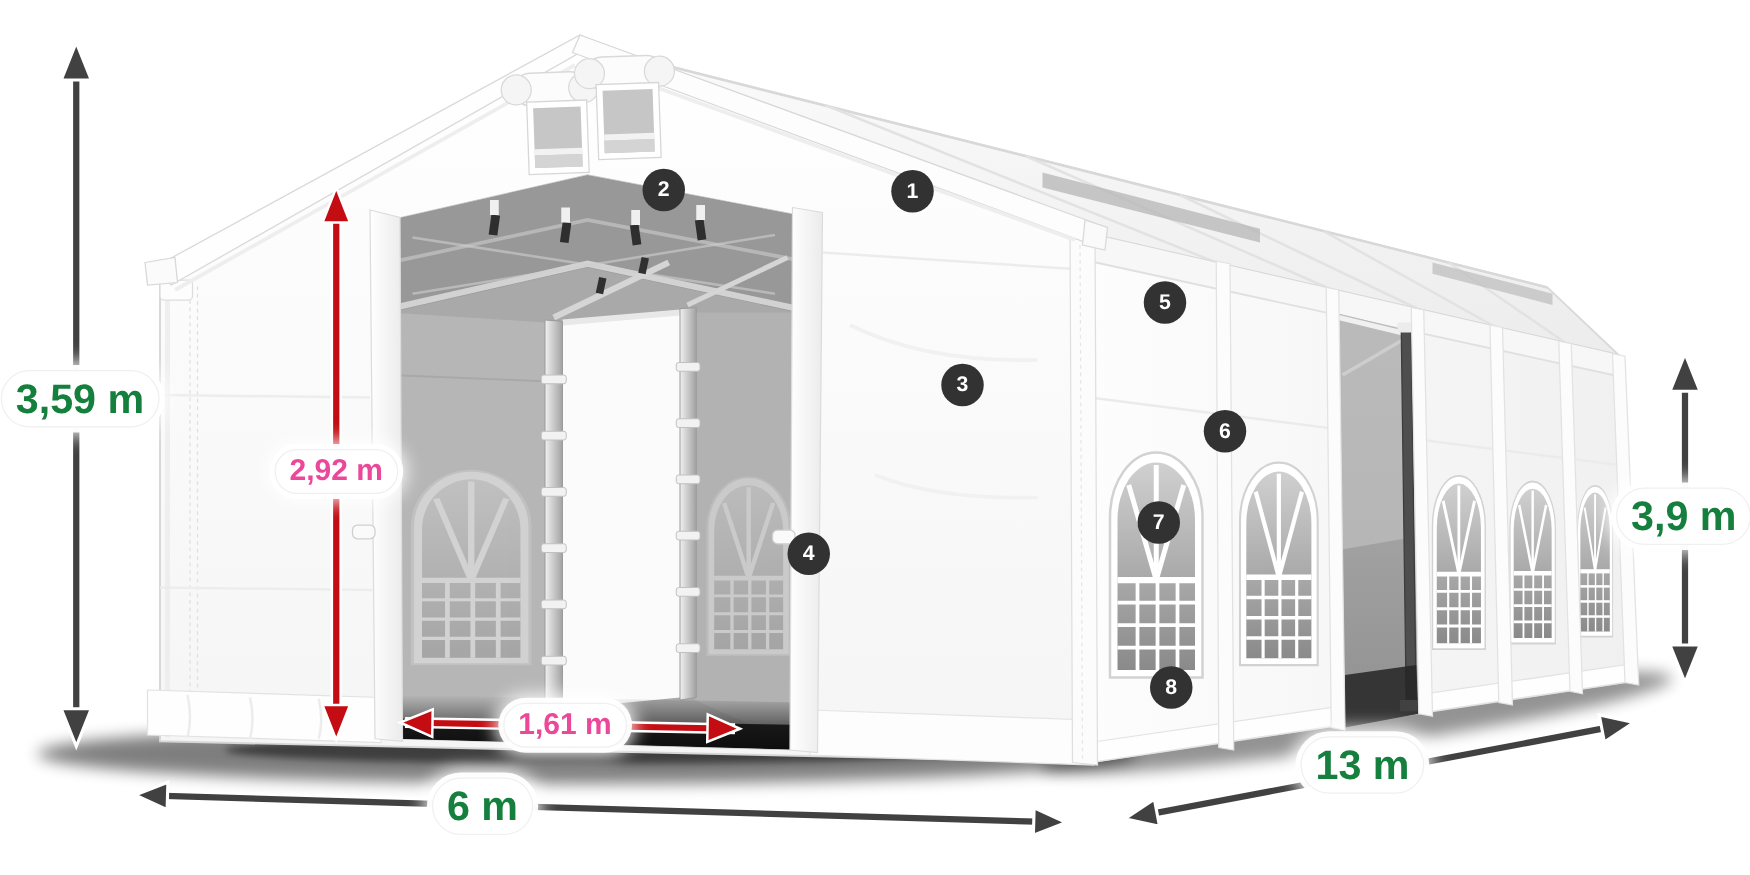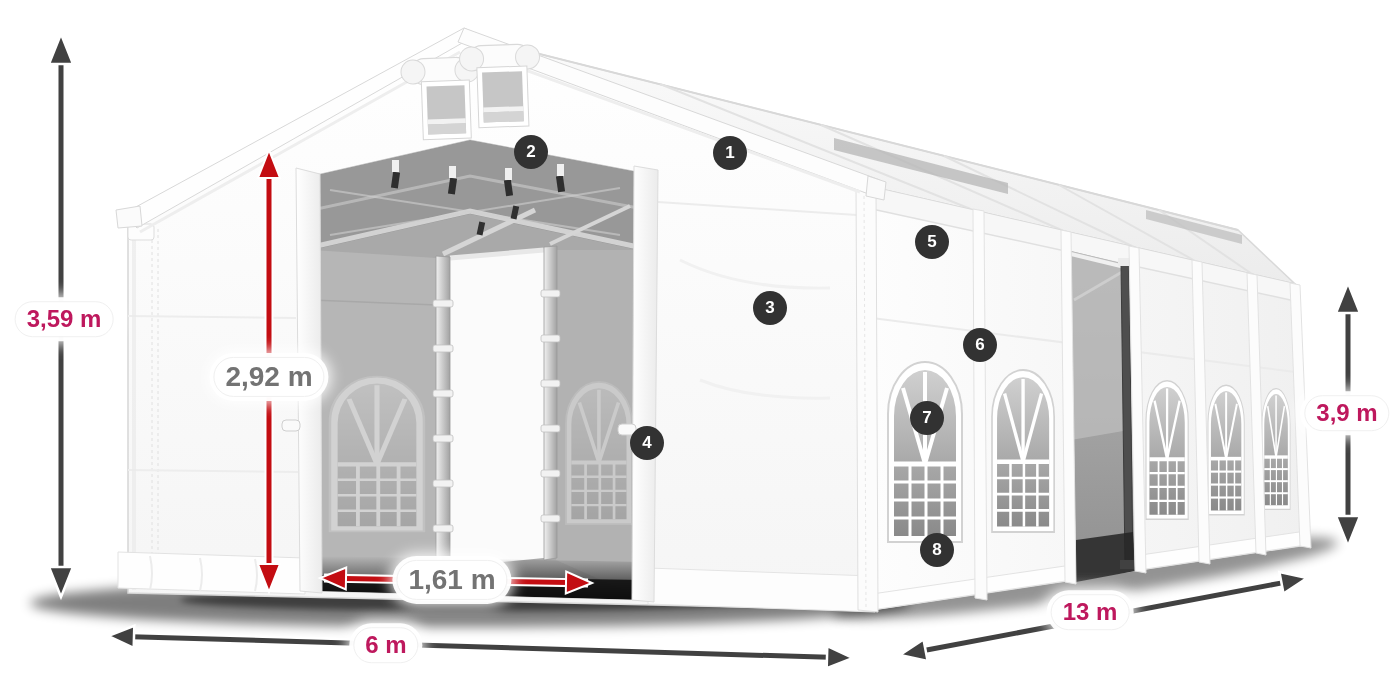--- a/index.html
+++ b/index.html
@@ -3,22 +3,22 @@
 <meta charset="utf-8">
 <style>
   html,body{margin:0;padding:0;background:#fff;}
   .stage{position:relative;width:1400px;height:700px;background:#ffffff;overflow:hidden;
          font-family:"Liberation Sans",sans-serif;}
   .stage svg{position:absolute;left:0;top:0;}
   .pill{position:absolute;transform:translate(-50%,-50%);background:#ffffff;border-radius:24px;
         padding:3px 11px;font-weight:bold;white-space:nowrap;line-height:1.15;
         border:1px solid #f0f0f0;
         box-shadow:0 0 0 4px rgba(255,255,255,.95),0 0 14px 7px rgba(255,255,255,.85);}
-  .pill-dark{color:#be185d;font-size:24px;}
-  .pill-red{color:#737373;font-size:28px;}
+  .pill-dark{color:#15803d;font-size:33px;}
+  .pill-red{color:#ec4899;font-size:24px;}
   .badge{position:absolute;width:34px;height:34px;border-radius:50%;background:#323232;color:#fff;
          font-size:17px;font-weight:bold;display:flex;align-items:center;justify-content:center;
          transform:translate(-50%,-50%);}
 </style>
 </head>
 <body>
 
 <div class="stage">
 
 <svg width="1400" height="700" viewBox="0 0 1400 700">

